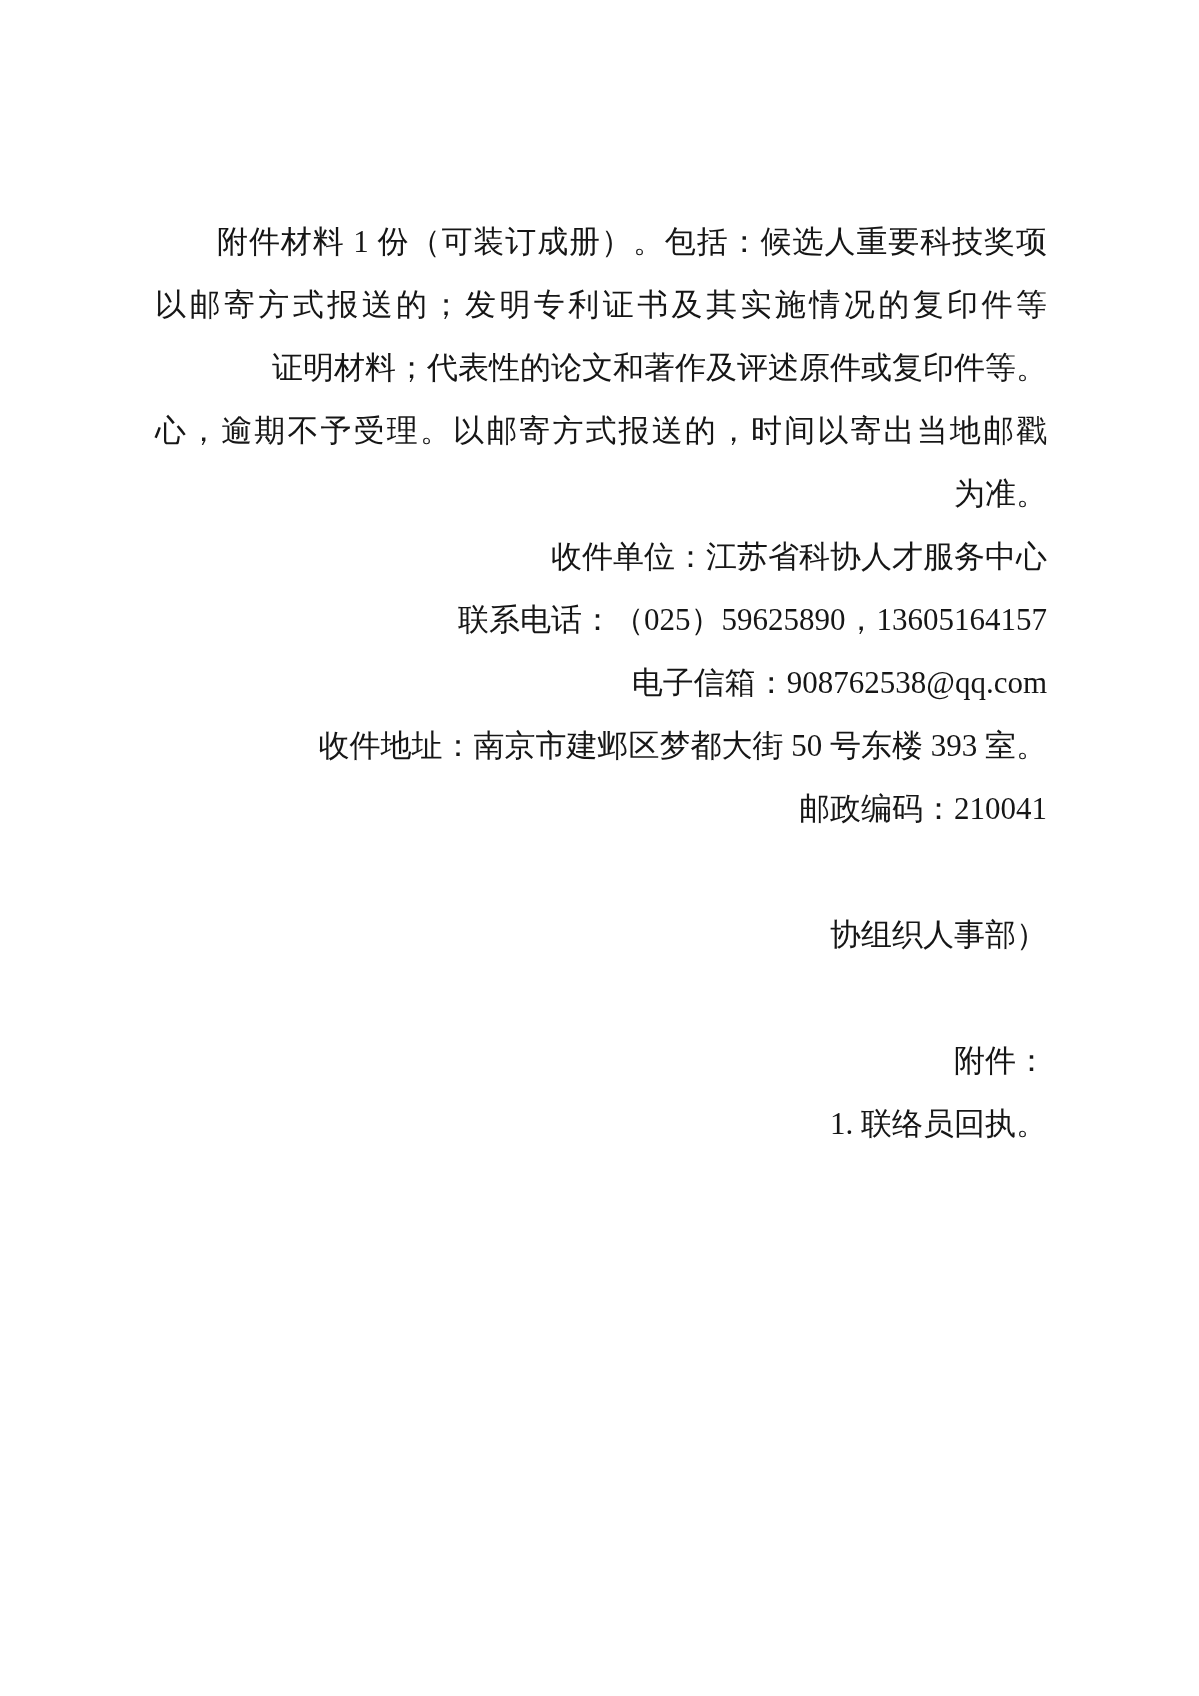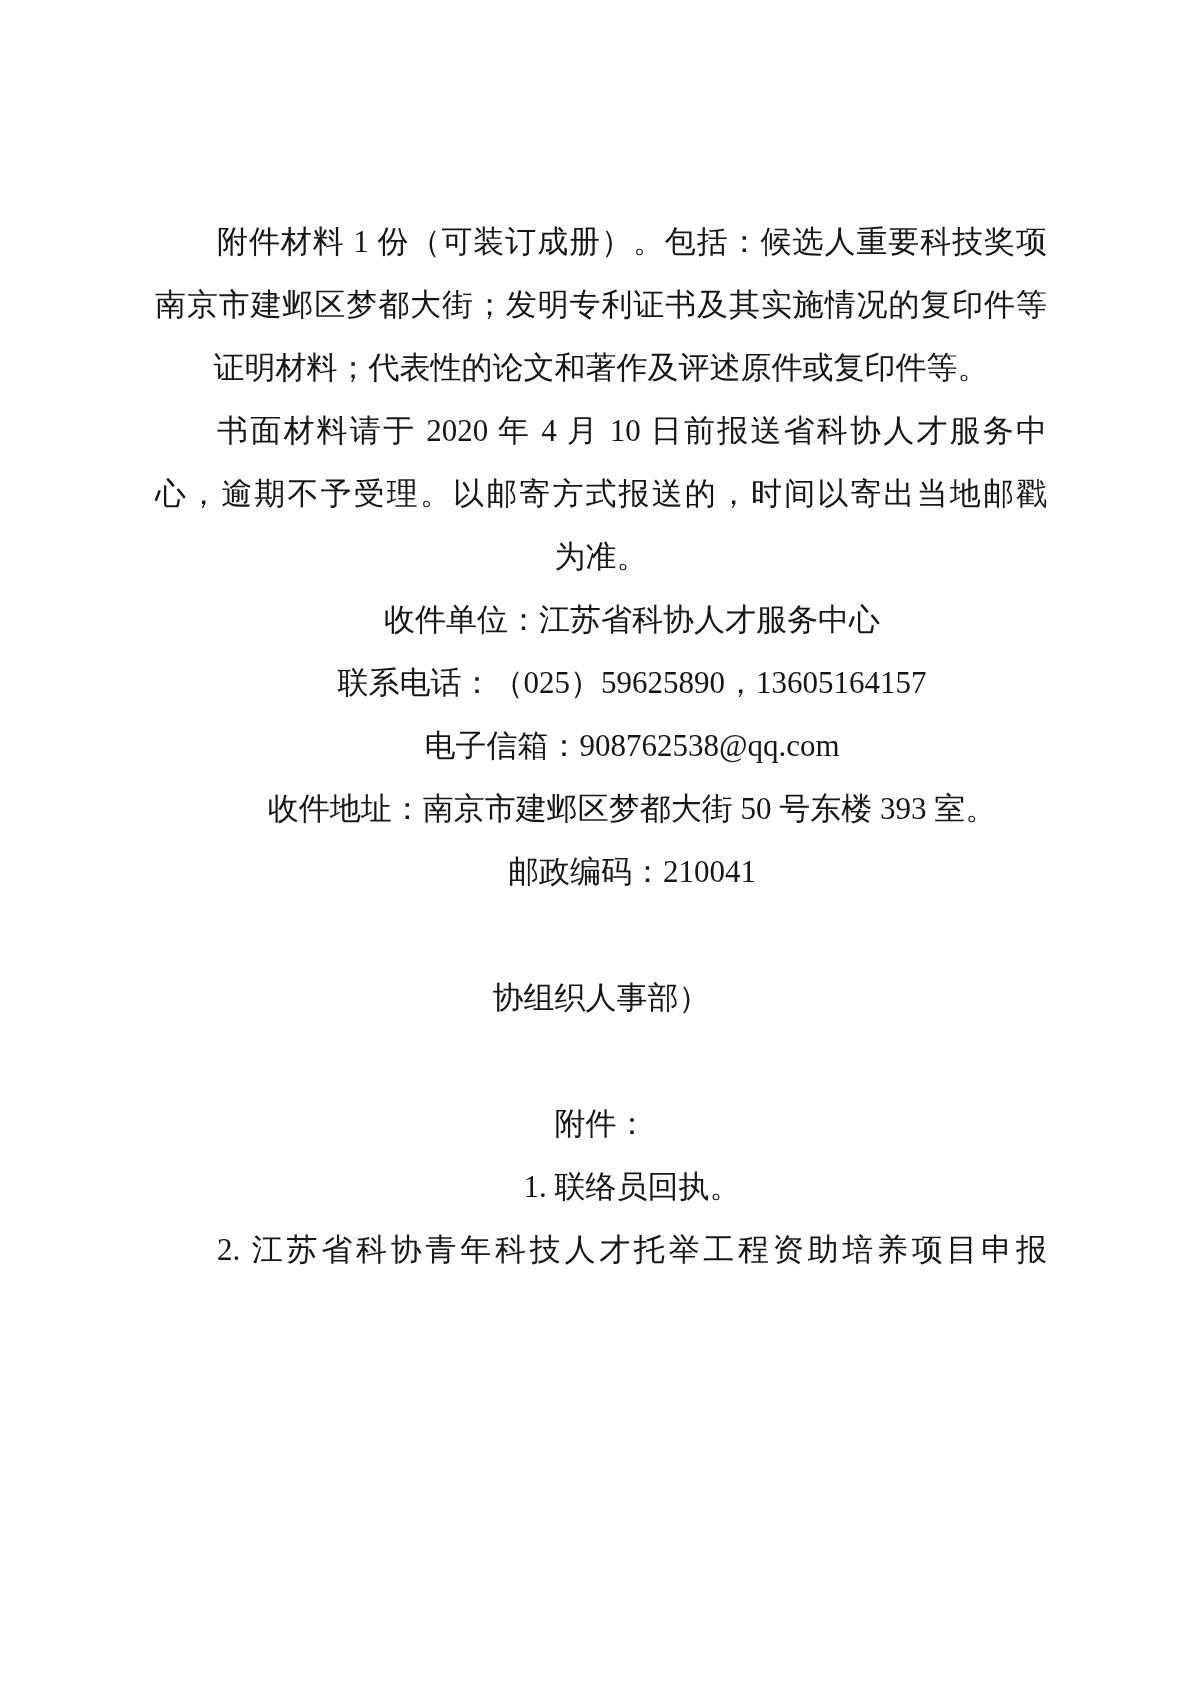--- a/index.html
+++ b/index.html
@@ -20,21 +20,21 @@
     position: absolute;
     left: 155px;
     top: 210px;
     width: 892px;
   }
   .ln {
     height: 63px;
     line-height: 63px;
     font-size: 31px;
     white-space: pre;
-    text-align: center;
+    text-align: right;
   }
   .ln.ind {
     padding-left: 62px;
   }
   .ln.just {
     white-space: nowrap;
     text-align: justify;
     text-align-last: justify;
     text-justify: inter-ideograph;
   }
@@ -47,31 +47,29 @@
     white-space: pre;
     letter-spacing: 2px;
   }
 </style>
 </head>
 <body>
 
 <div class="page">
   <div class="content">
     <div class="ln ind just">附件材料 1 份（可装订成册）。包括：候选人重要科技奖项</div>
-    <div class="ln just">南京市建邺区梦都大街；发明专利证书及其实施情况的复印件等</div>
+    <div class="ln just">以邮寄方式报送的；发明专利证书及其实施情况的复印件等</div>
     <div class="ln">证明材料；代表性的论文和著作及评述原件或复印件等。</div>
-    <div class="ln ind just">书面材料请于 2020 年 4 月 10 日前报送省科协人才服务中</div>
     <div class="ln just">心，逾期不予受理。以邮寄方式报送的，时间以寄出当地邮戳</div>
     <div class="ln">为准。</div>
     <div class="ln ind">收件单位：江苏省科协人才服务中心</div>
     <div class="ln ind">联系电话：（025）59625890，13605164157</div>
     <div class="ln ind">电子信箱：908762538@qq.com</div>
     <div class="ln ind">收件地址：南京市建邺区梦都大街 50 号东楼 393 室。</div>
     <div class="ln ind">邮政编码：210041</div>
     <div class="ln"></div>
     <div class="ln">协组织人事部）</div>
     <div class="ln"></div>
     <div class="ln">附件：</div>
     <div class="ln ind">1. 联络员回执。</div>
-    <div class="ln ind just">2. 江苏省科协青年科技人才托举工程资助培养项目申报</div>
   </div>
   <div class="footer">— 5 —</div>
 </div>
 
 </body></html>

